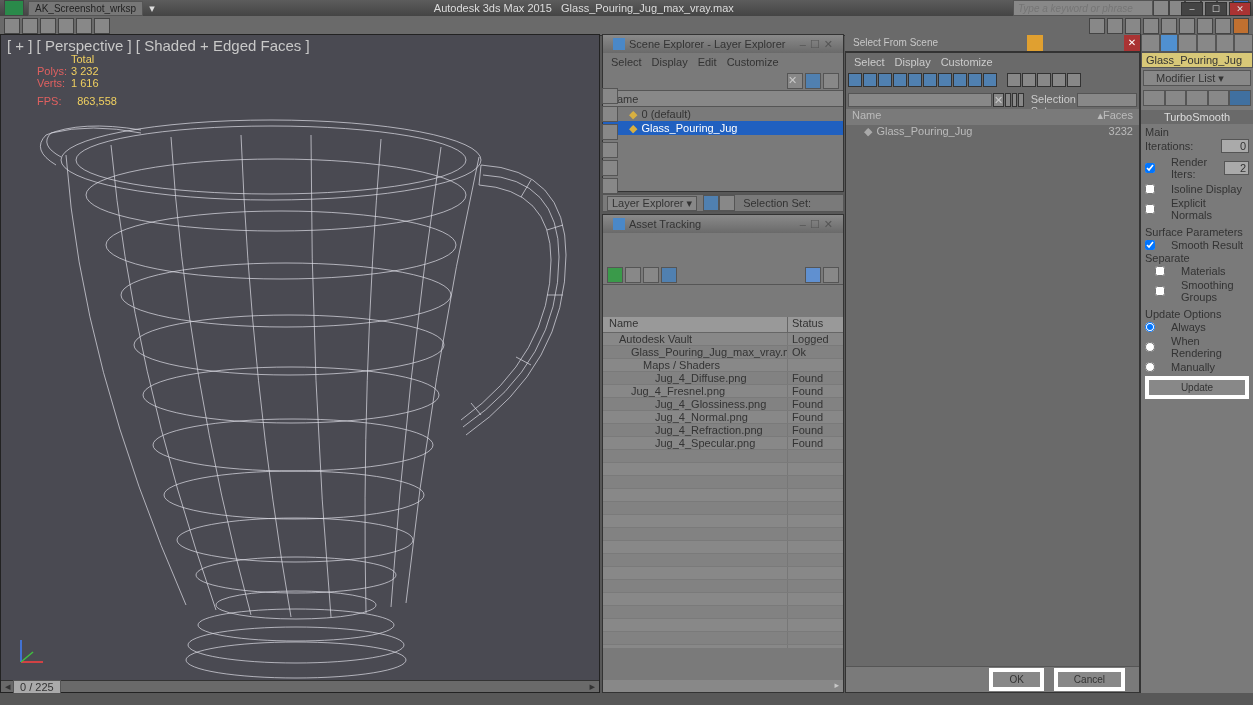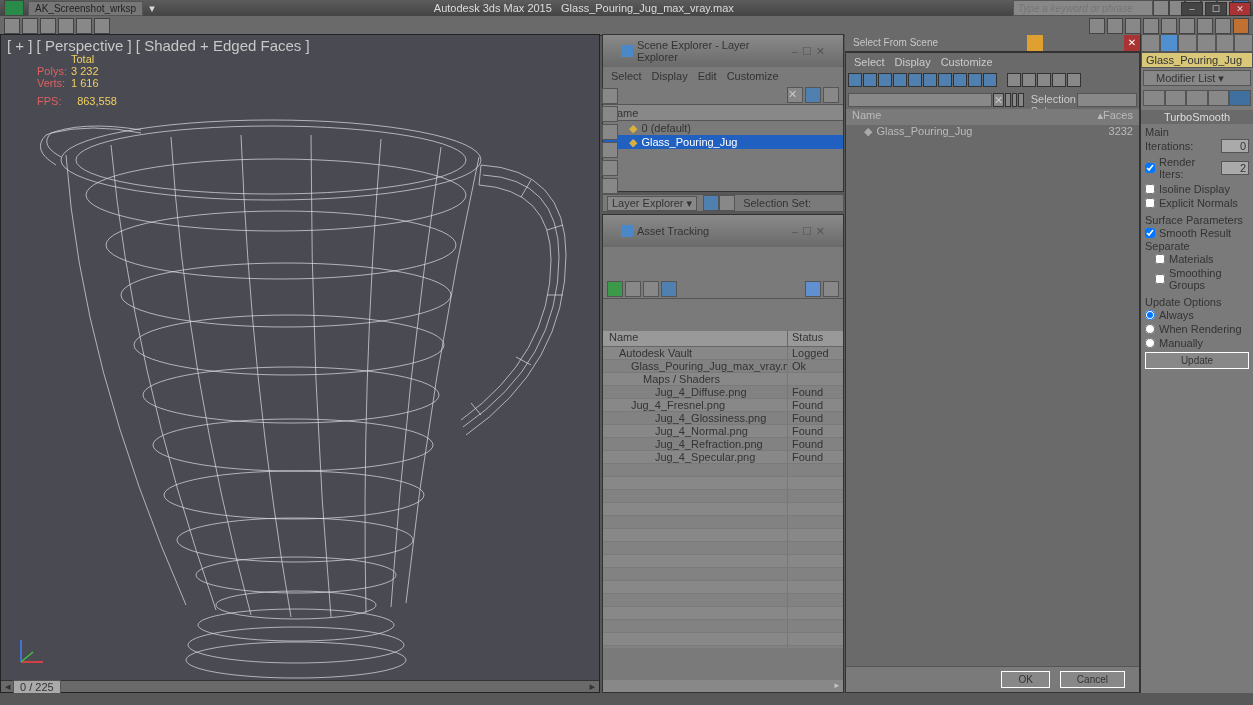--- a/index.html
+++ b/index.html
@@ -21,21 +21,21 @@
 .viewport { position:absolute; left:0; top:0; width:600px; bottom:0; background:#4a4a52; border:1px solid #222; }
 .vp-label { position:absolute; left:6px; top:2px; color:#c8c8c8; font-size:15px; }
 .stats { position:absolute; left:36px; top:18px; font-size:10px; }
 .stats .yellow{color:#f0d060;}
 .stats .red{color:#e06060;display:inline-block;width:34px;}
 .wire-svg { position:absolute; left:10px; top:30px; width:570px; height:640px; }
 .axis { position:absolute; left:14px; bottom:24px; }
 .vp-scroll { position:absolute; left:0; bottom:0; right:0; height:12px; background:#6a6a6a; border-top:1px solid #333; display:flex; align-items:center; padding:0 4px; font-size:9px; color:#333; }
 
 .panel { position:absolute; background:#7a7a7a; border:1px solid #333; display:flex; flex-direction:column; }
-.panel-title { height:32px; background:linear-gradient(#8a8a8a,#6a6a6a); display:flex; align-items:center; padding:0 18px; color:#333; font-size:10px; }
+.panel-title { height:18px; background:linear-gradient(#8a8a8a,#6a6a6a); display:flex; align-items:center; padding:0 10px; color:#333; font-size:10px; }
 .pt-icon { width:12px; height:12px; background:#4a88c8; margin-right:4px; }
 .panel-title .win { margin-left:auto; display:flex; gap:4px; color:#555; }
 .panel-title .win span{cursor:pointer;}
 .menubar { height:18px; display:flex; gap:10px; padding:0 8px; align-items:center; color:#333; font-size:10px; }
 .icon-row { height:20px; display:flex; align-items:center; padding:0 4px; gap:2px; border-bottom:1px solid #555; }
 .icon-row .sp{flex:1;}
 .mini-ico { width:16px; height:16px; background:#888; border:1px solid #555; }
 .mini-ico.blue{background:#5080b0;}
 .col-hdr { height:16px; background:#888; border-bottom:1px solid #555; display:flex; padding:0 6px; align-items:center; color:#333; font-size:10px; }
 .tree { flex:1; background:#7a7a7a; overflow:hidden; font-size:10px; color:#333; }
@@ -55,35 +55,35 @@
 .arow:nth-child(even){background:#828282;}
 .arow .n{flex:1;padding-left:6px;overflow:hidden;white-space:nowrap;}
 .arow .s{width:56px;padding-left:4px;border-left:1px solid #777;}
 
 .sfs-icons { height:20px; display:flex; padding:2px; gap:1px; flex-wrap:nowrap; }
 .sfs-icons span{width:14px;height:14px;background:#5080b0;border:1px solid #333;}
 .sfs-hdr { height:16px; background:#7a7a7a; display:flex; padding:0 6px; color:#bbb; font-size:10px; }
 .sfs-hdr .n{flex:1;}
 .sfs-row { height:14px; display:flex; padding-left:18px; font-size:10px; color:#bbb; }
 .sfs-btns { height:26px; background:#7a7a7a; display:flex; justify-content:flex-end; align-items:center; gap:10px; padding-right:14px; border-top:1px solid #555; }
-.btn { background:#888; border:1px solid #ffffff; padding:2px 16px; font-size:10px; color:#333; cursor:pointer; }
+.btn { background:#888; border:4px solid #ffffff; padding:2px 16px; font-size:10px; color:#333; cursor:pointer; }
 
 .mod-panel { position:absolute; right:0; top:0; width:113px; bottom:0; background:#7a7a7a; border-left:1px solid #333; display:flex; flex-direction:column; font-size:10px; color:#333; }
 .mod-row-icons{height:18px;display:flex;}
 .mod-row-icons span{flex:1;background:#888;border:1px solid #555;}
 .mod-row-icons span.active{background:#5090d0;}
 .mod-name{height:16px;background:#d8c878;border:1px solid #555;padding:1px 4px;color:#333;}
 .mod-dd{height:16px;background:#888;border:1px solid #555;padding:1px 12px;margin:2px;}
 .mod-list{background:#888;border:1px solid #555;margin:0 2px;padding:2px;min-height:78px;}
 .mod-list .l{padding:1px 2px;}
 .mod-list .l.b{font-weight:bold;}
 .mod-list .sub{padding-left:14px;}
 .roll-hdr{background:#6a6a6a;color:#ddd;text-align:center;padding:1px 0;margin-top:2px;}
 .roll-body{background:#7a7a7a;padding:2px 4px;}
-.roll-body label{display:flex;align-items:center;gap:4px;padding:1px 0;}
+.roll-body label{display:flex;align-items:center;gap:16px;padding:1px 0;}
 .roll-body input[type=checkbox],.roll-body input[type=radio]{width:10px;height:10px;}
 .spinner{display:flex;justify-content:space-between;align-items:center;padding:1px 0;}
 .spinner .v{width:28px;background:#aaa;border:1px solid #555;text-align:right;padding:0 2px;}
 </style>
 </head>
 <body>
 
 <div class="titlebar">
   <span class="tool-ico" style="background:#2a8a4a;width:20px;"></span>
   <span class="ws-name">AK_Screenshot_wrksp</span>

